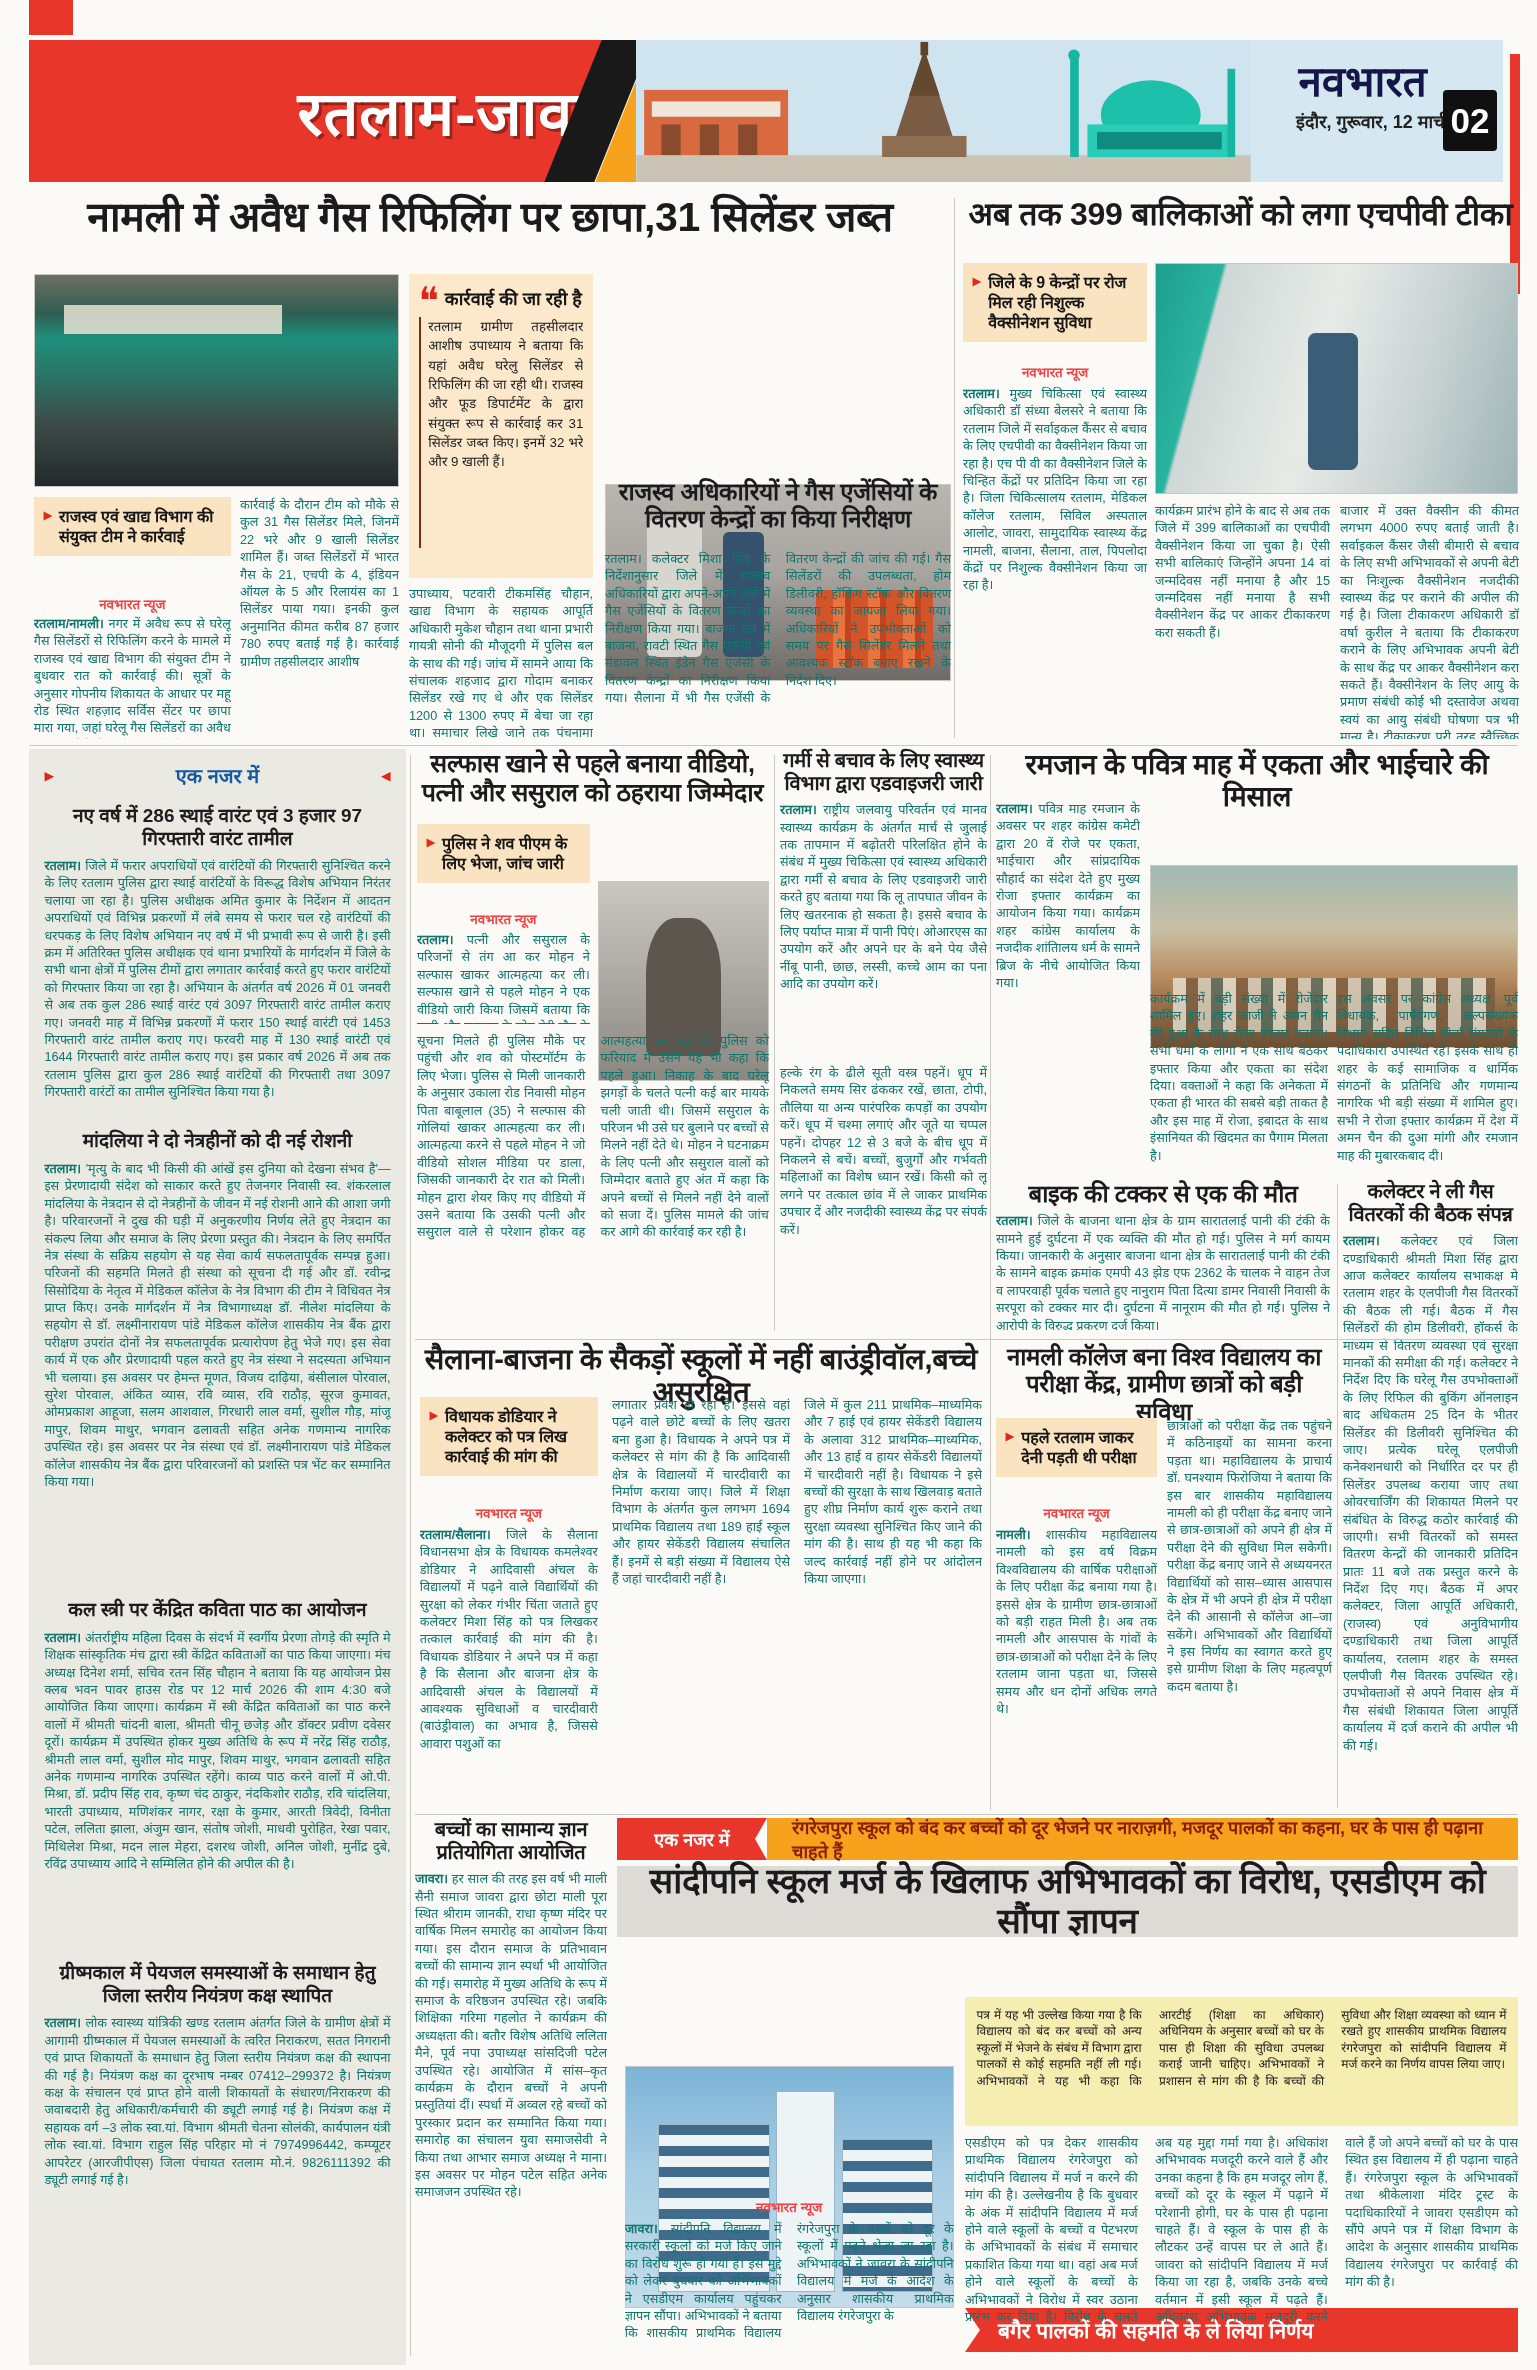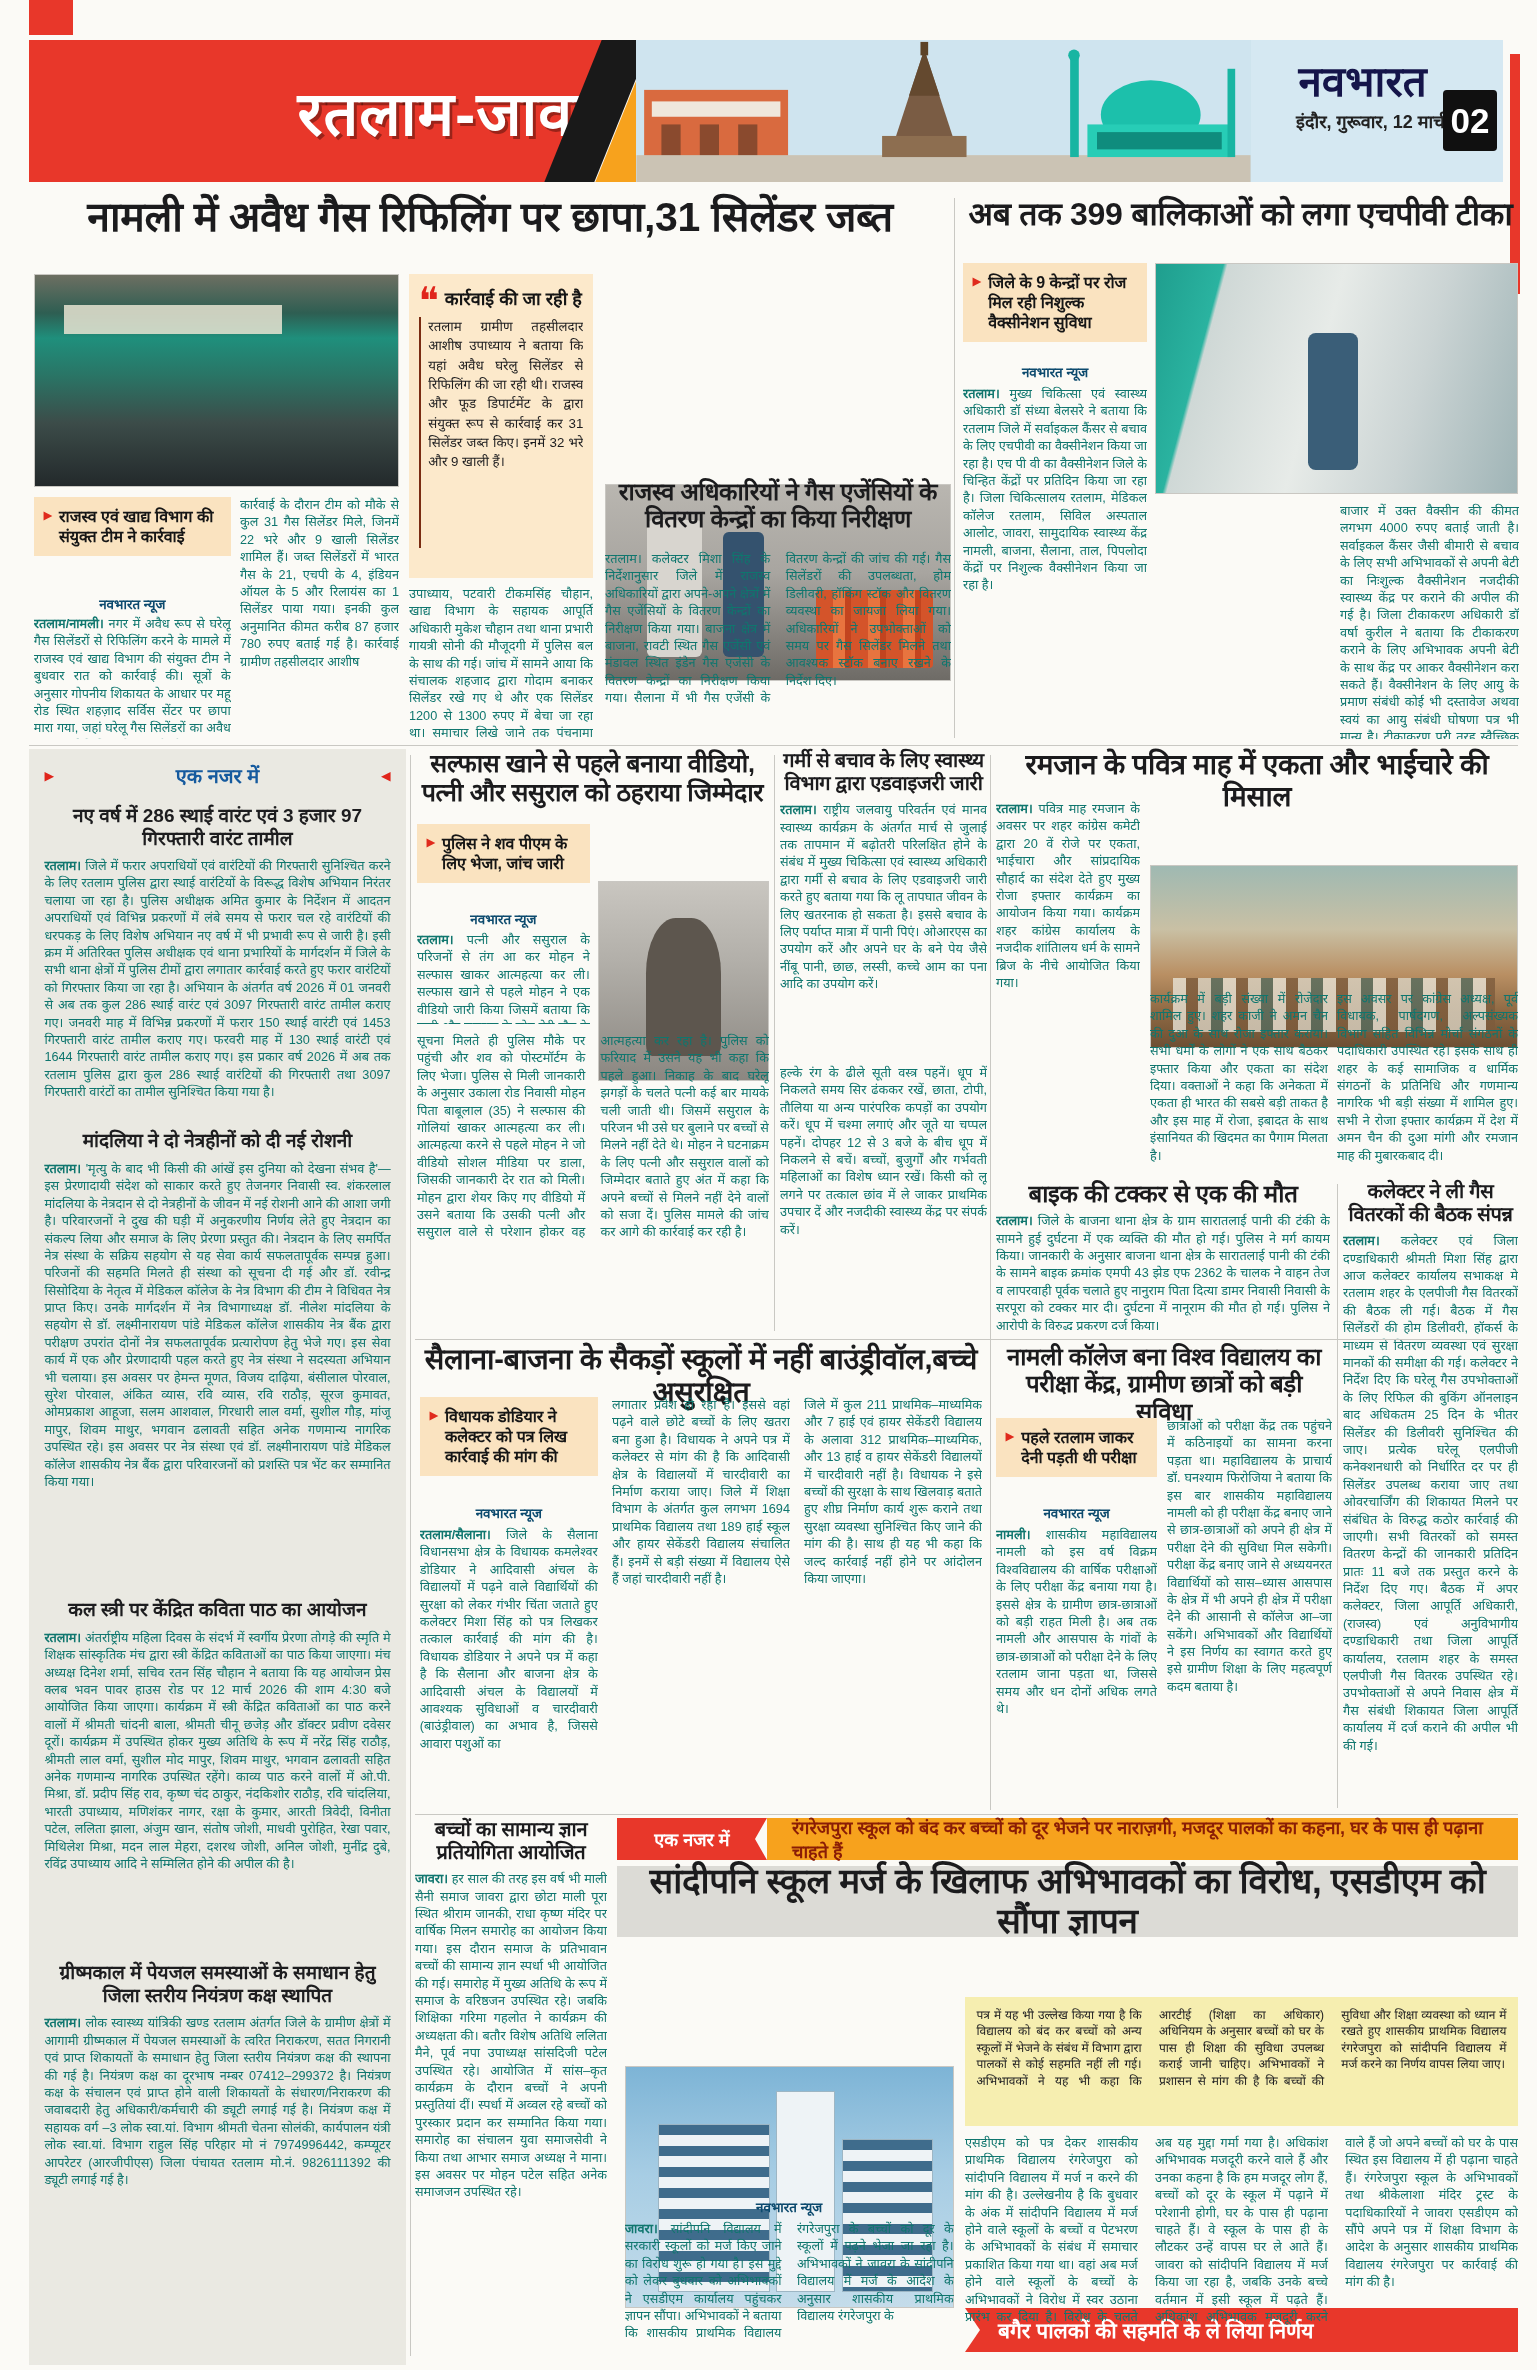--- a/index.html
+++ b/index.html
@@ -3,21 +3,21 @@
 <meta charset="utf-8">
 <style>
   *{margin:0;padding:0;box-sizing:border-box}
   html,body{width:1537px}
   body{height:2371px;position:relative;background:#fbfaf6;color:#1d1d1f;
        font-family:"Liberation Sans",sans-serif;overflow:hidden}
   .abs{position:absolute}
   .hl{font-weight:800;color:#1b1b1d;line-height:1.14;letter-spacing:-0.3px;text-align:center}
   .body-text{font-size:12.7px;line-height:1.37;text-align:justify;color:#0f766e;overflow:hidden}
   .dl{font-weight:bold}
-  .byline{text-align:center;font-weight:bold;font-size:13.4px;color:#0c4a6e}
+  .byline{text-align:center;font-weight:bold;font-size:13.4px;color:#ef4444}
   .kicker{background:#fae3c0;display:flex;gap:6.7px;padding:9.6px 9.6px;align-items:flex-start}
   .kicker .arr{color:#e02a1c;font-size:11.5px;line-height:1.5}
   .kicker .ktxt{font-weight:bold;font-size:16px;line-height:1.25;color:#161616}
   .photo{overflow:hidden;border:1px solid #c9c7c2;position:relative}
   .vrule{width:1px;background:#c9c8c3}
   .hrule{height:1px;background:#c9c8c3}
 
   
   .mast-red{background:#e8372a;clip-path:polygon(0 0,100% 0,88% 100%,0 100%);
             display:flex;align-items:center;justify-content:flex-end}
@@ -164,20 +164,21 @@
   <div class="abs kicker" style="left:0;top:75px;width:184px">
     <span class="arr">▶</span>
     <span class="ktxt">जिले के 9 केन्द्रों पर रोज मिल रही निशुल्क वैक्सीनेशन सुविधा</span>
   </div>
   <div class="abs photo ph-clinic" style="left:192px;top:75px;width:363px;height:231px"></div>
   <div class="abs byline" style="left:0;top:175px;width:184px">नवभारत न्यूज</div>
   <p class="abs body-text" style="left:0;top:198px;width:184px;height:354px">
     <b class="dl">रतलाम।</b>
     <span>मुख्य चिकित्सा एवं स्वास्थ्य अधिकारी डॉ संध्या बेलसरे ने बताया कि रतलाम जिले में सर्वाइकल कैंसर से बचाव के लिए एचपीवी का वैक्सीनेशन किया जा रहा है। एच पी वी का वैक्सीनेशन जिले के चिन्हित केंद्रों पर प्रतिदिन किया जा रहा है। जिला चिकित्सालय रतलाम, मेडिकल कॉलेज रतलाम, सिविल अस्पताल आलोट, जावरा, सामुदायिक स्वास्थ्य केंद्र नामली, बाजना, सैलाना, ताल, पिपलोदा केंद्रों पर निशुल्क वैक्सीनेशन किया जा रहा है।</span>
   </p>
+  <p class="abs body-text" style="left:192px;top:315px;width:175px;height:236px">कार्यक्रम प्रारंभ होने के बाद से अब तक जिले में 399 बालिकाओं का एचपीवी वैक्सीनेशन किया जा चुका है। ऐसी सभी बालिकाएं जिन्होंने अपना 14 वां जन्मदिवस नहीं मनाया है और 15 जन्मदिवस नहीं मनाया है सभी वैक्सीनेशन केंद्र पर आकर टीकाकरण करा सकती हैं।</p>
   <p class="abs body-text" style="left:377px;top:315px;width:179px;height:236px">
     <span>बाजार में उक्त वैक्सीन की कीमत लगभग 4000 रुपए बताई जाती है। सर्वाइकल कैंसर जैसी बीमारी से बचाव के लिए सभी अभिभावकों से अपनी बेटी का निःशुल्क वैक्सीनेशन नजदीकी स्वास्थ्य केंद्र पर कराने की अपील की गई है। जिला टीकाकरण अधिकारी डॉ वर्षा कुरील ने बताया कि टीकाकरण कराने के लिए अभिभावक अपनी बेटी के साथ केंद्र पर आकर</span>
     <span>वैक्सीनेशन करा सकते हैं। वैक्सीनेशन के लिए आयु के प्रमाण संबंधी कोई भी दस्तावेज अथवा स्वयं का आयु संबंधी घोषणा पत्र भी मान्य है। टीकाकरण पूरी तरह स्वैच्छिक होकर निःशुल्क है। सर्वाइकल कैंसर से बचाव हेतु रोग प्रतिरोधक क्षमता विकसित करने के लिए यह टीका लगाया जाता है। अक्सर पूछे जाने वाले प्रश्नों के संबंध में बताया गया कि यह भी एचपीवी वैक्सीनेशन पूरी तरह सुरक्षित है।</span>
   </p>
 </div>
 
 <div class="abs panel" style="left:29px;top:749px;width:377px;height:1616px">
   <div class="panel-head">
     <span class="pa">▶</span>
     <span class="pt">एक नजर में</span>

